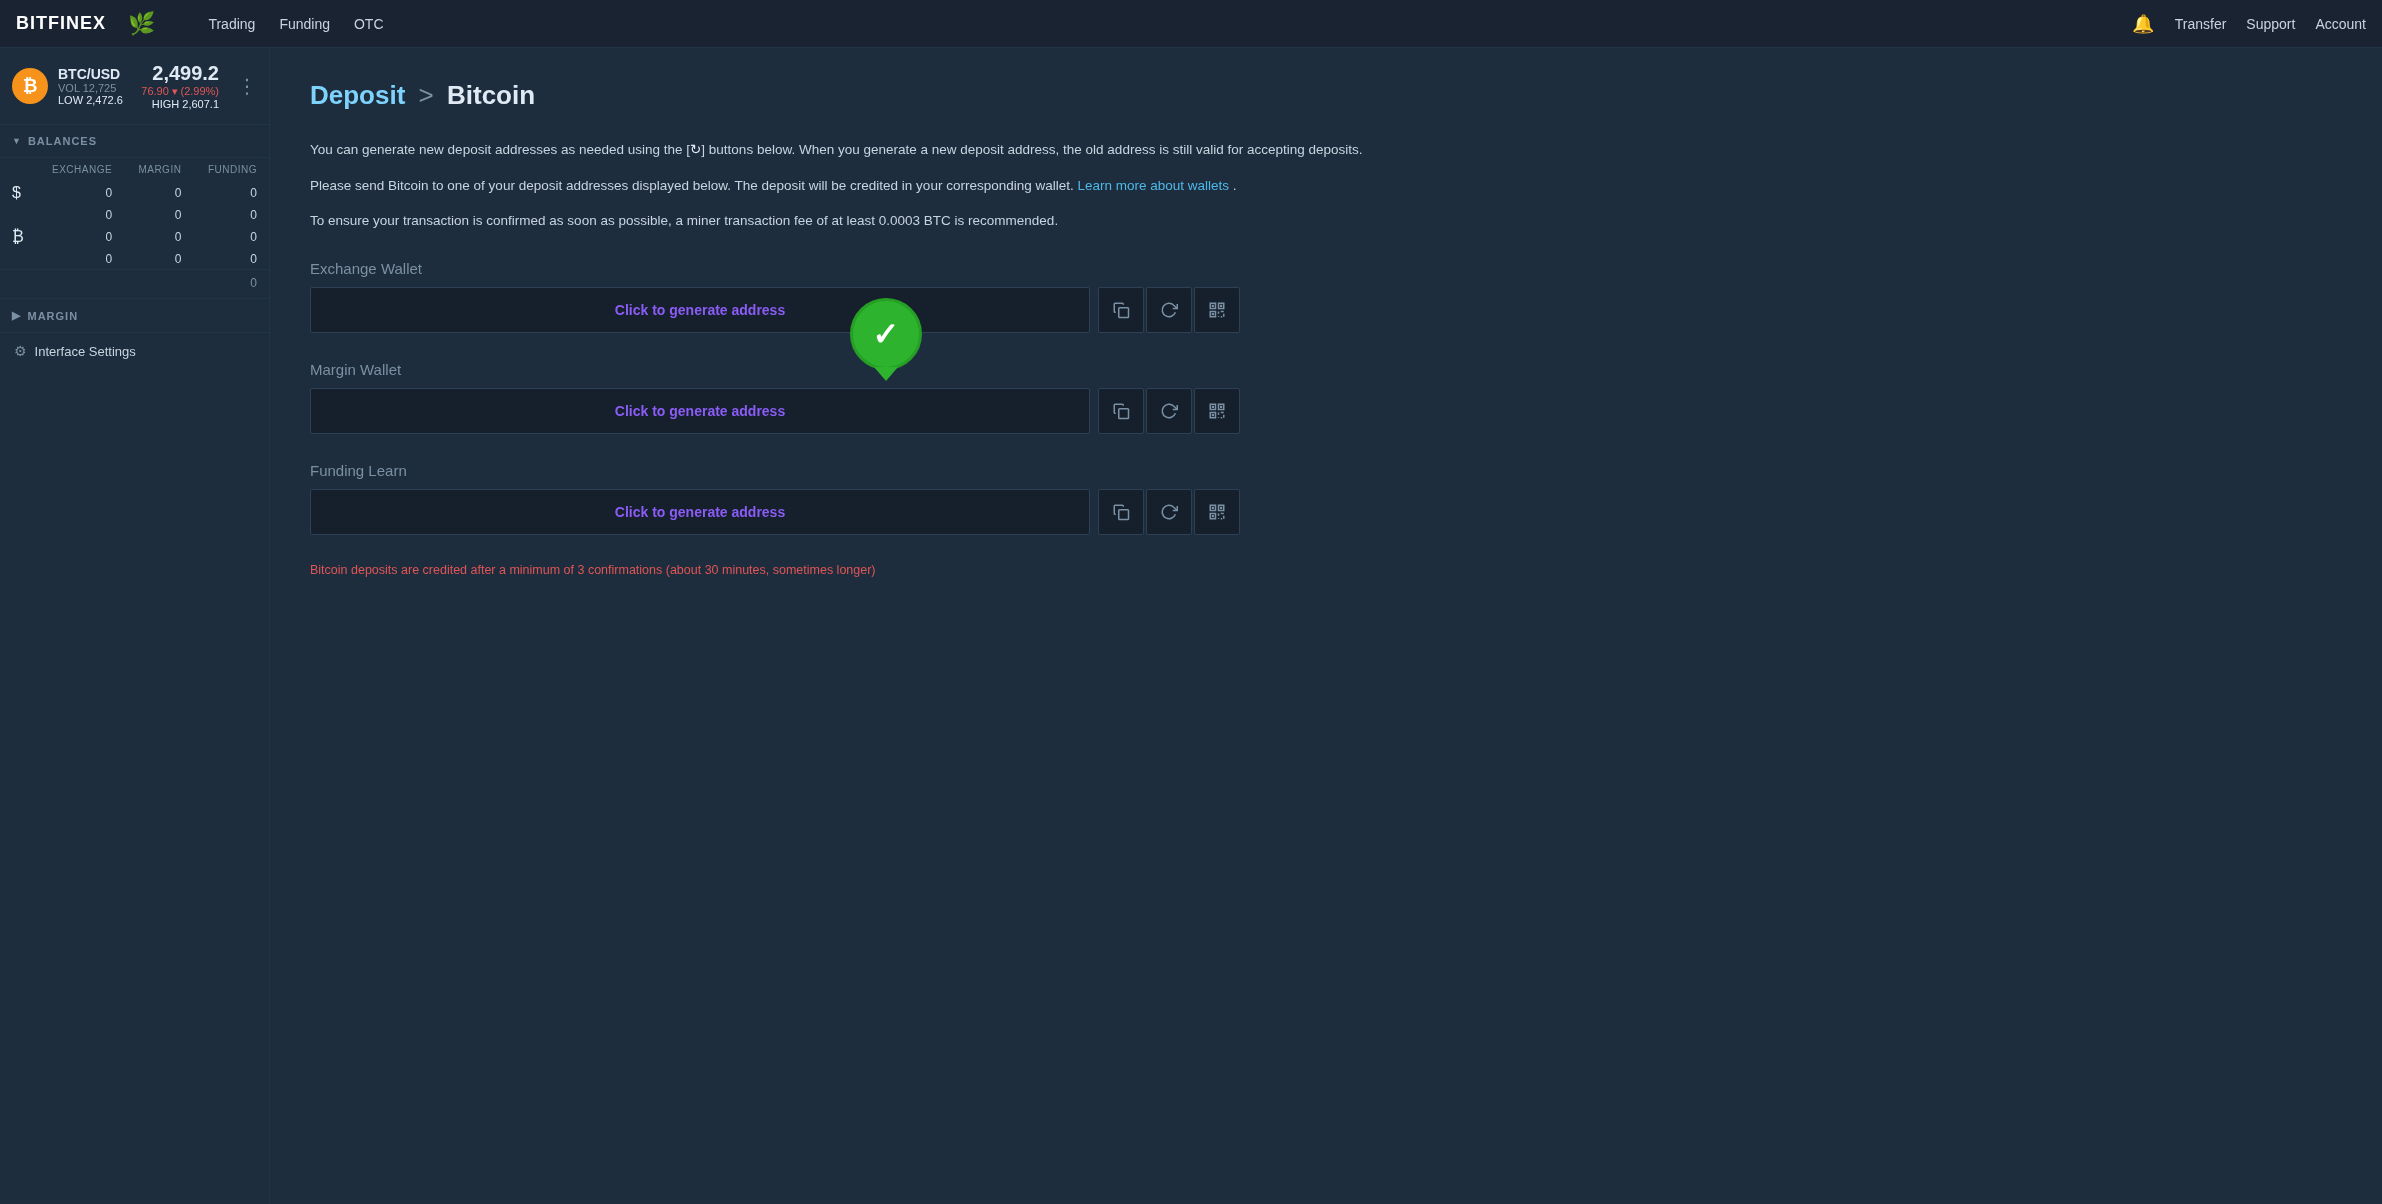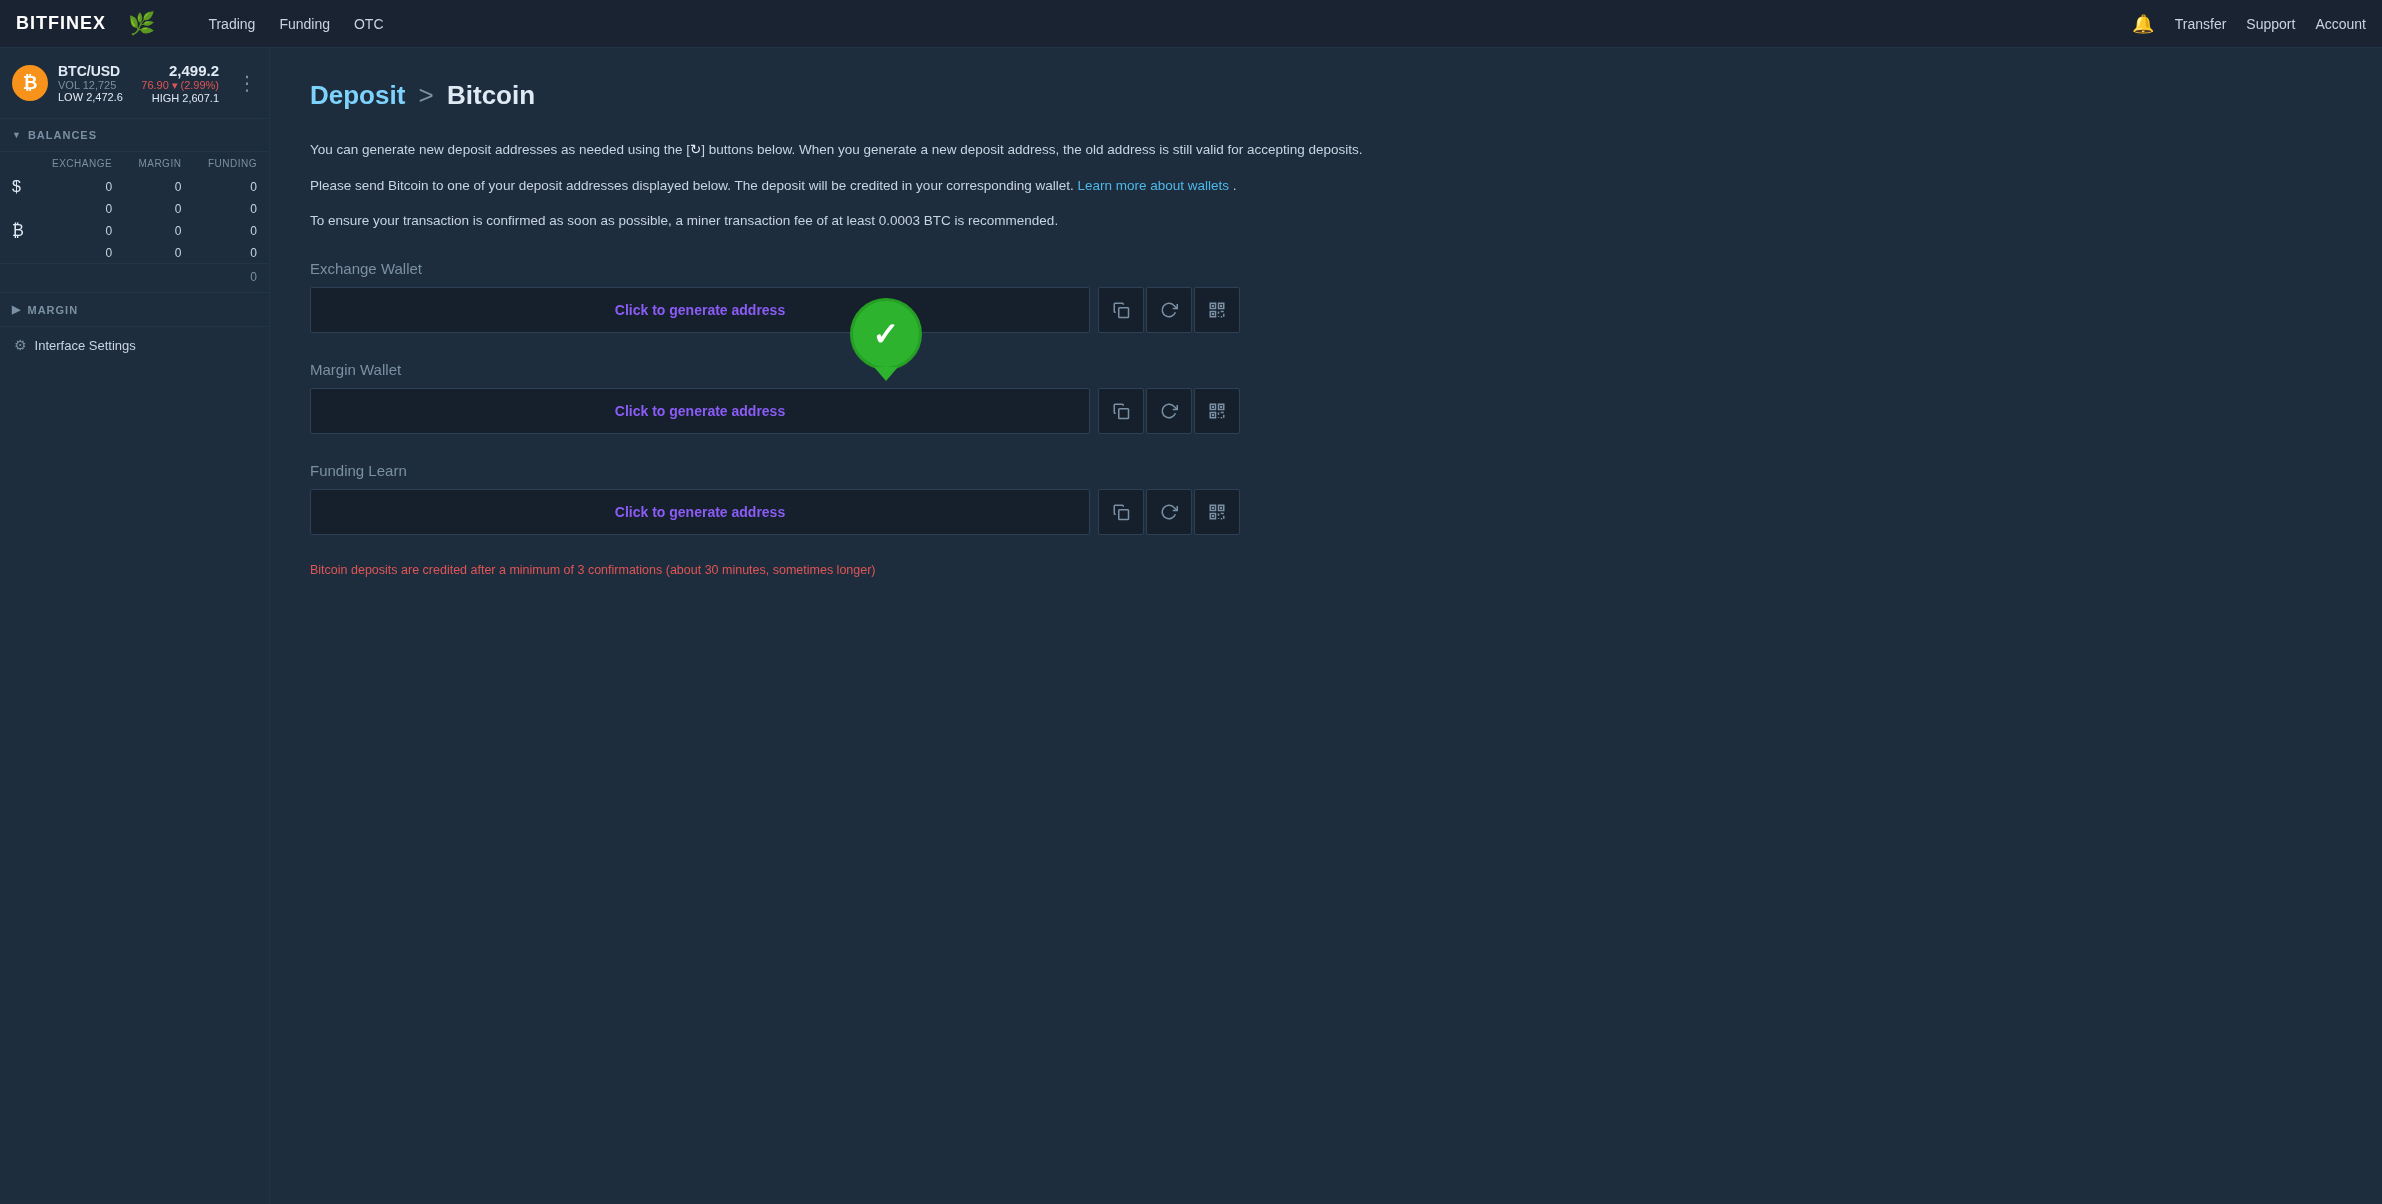--- a/index.html
+++ b/index.html
@@ -105,21 +105,21 @@
       font-weight: bold;
       color: #e0eaf4;
       font-size: 14px;
     }
     .ticker-vol {
       color: #7a90a4;
       font-size: 11px;
     }
     .ticker-price-block { text-align: right; }
     .ticker-price {
-      font-size: 15px;
+      font-size: 20px;
       font-weight: bold;
       color: #e0eaf4;
     }
     .ticker-change {
       font-size: 11px;
       color: #e05555;
     }
     .ticker-high-low {
       font-size: 11px;
       color: #7a90a4;

